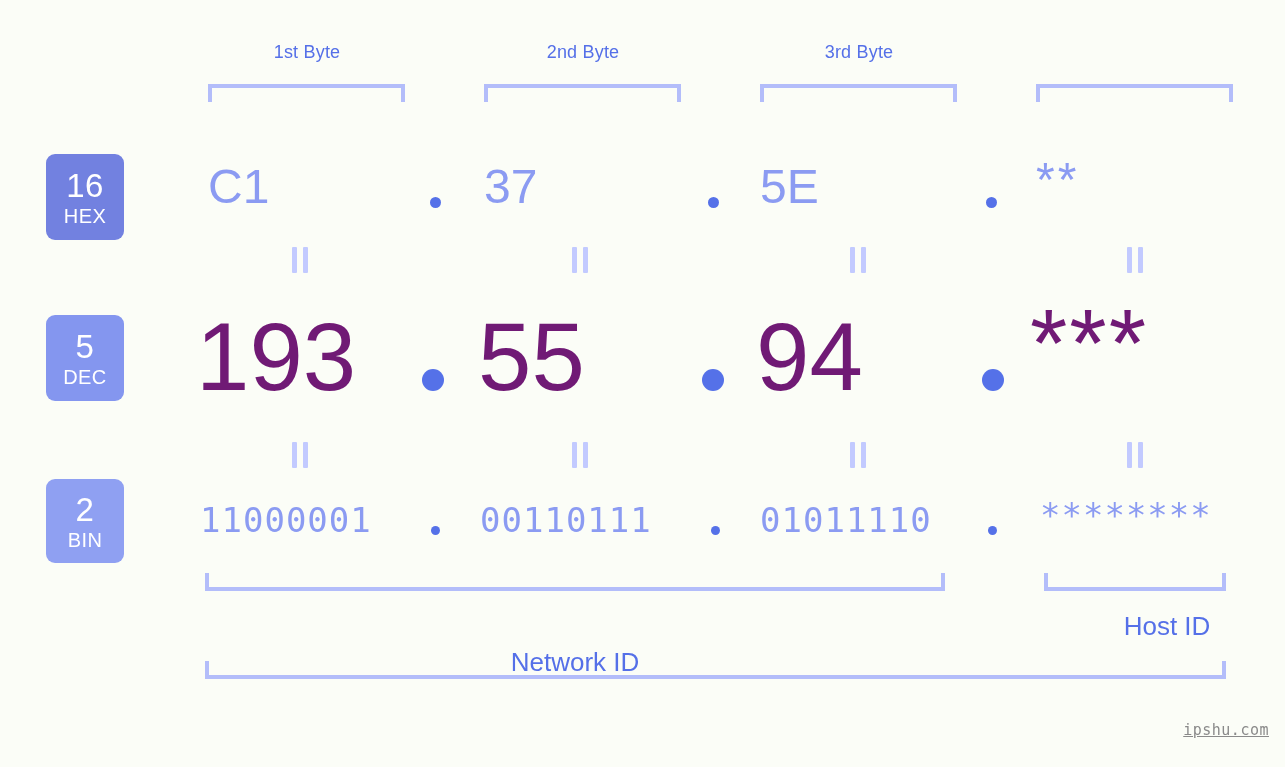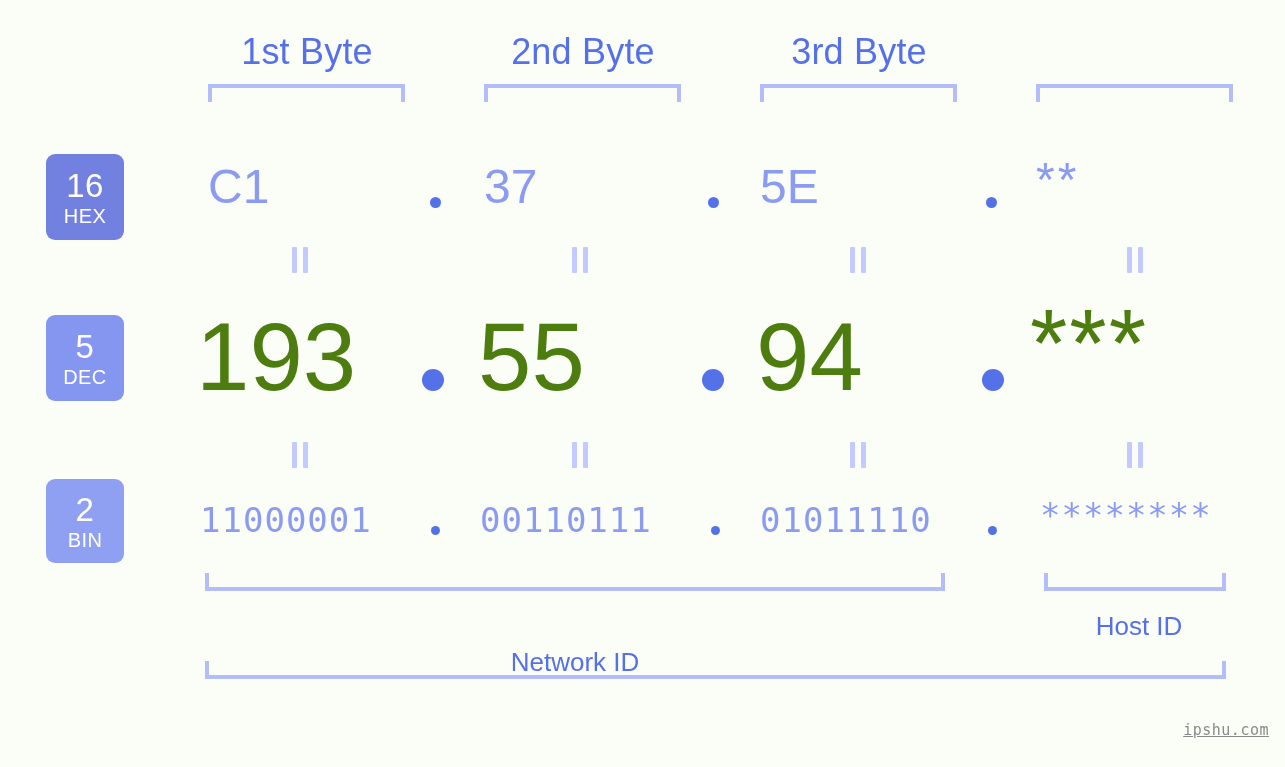--- a/index.html
+++ b/index.html
@@ -21,21 +21,21 @@
     inset: 0;
   }
 
   
   .byte-label {
     position: absolute;
     top: 32px;
     height: 40px;
     line-height: 40px;
     text-align: center;
-    font-size: 36px;
+    font-size: 18px;
     color: #5570e8;
     letter-spacing: 0.2px;
     white-space: nowrap;
   }
 
   
   .bracket {
     position: absolute;
     box-sizing: border-box;
     border: 4px solid #b3bdfa;
@@ -87,21 +87,21 @@
   .row-hex .cell {
     font-size: 48px;
     color: #8b9bf2;
     top: 159px;
     height: 56px;
     line-height: 56px;
     font-family: "Liberation Sans", sans-serif;
   }
   .row-dec .cell {
     font-size: 96px;
-    color: #4d7c0f;
+    color: #701a75;
     top: 302px;
     height: 110px;
     line-height: 110px;
     font-family: "Liberation Sans", sans-serif;
   }
   .row-bin .cell {
     font-size: 34px;
     color: #8b9bf2;
     top: 499px;
     height: 42px;
@@ -274,19 +274,19 @@
     <div class="cell" style="left:760px; width:190px;">01011110</div>
     <div class="dot dot-bin" style="left:988px;"></div>
 
     <div class="cell masked" style="left:1040px; width:190px;">********</div>
   </div>
 
   <div class="bracket bracket-up" style="left:205px; width:740px; top:573px;"></div>
   <div class="section-label" style="left:205px; width:740px; top:649px;">Network ID</div>
 
   <div class="bracket bracket-up" style="left:1044px; width:182px; top:573px;"></div>
-  <div class="section-label" style="left:1048px; width:182px; top:613px;">Host ID</div>
+  <div class="section-label" style="left:1076px; width:182px; top:613px;">Host ID</div>
 
   <div class="bracket bracket-up" style="left:205px; width:1021px; top:661px;"></div>
 
   <div class="watermark">ipshu.com</div>
 
 </div>
 
 </body></html>

